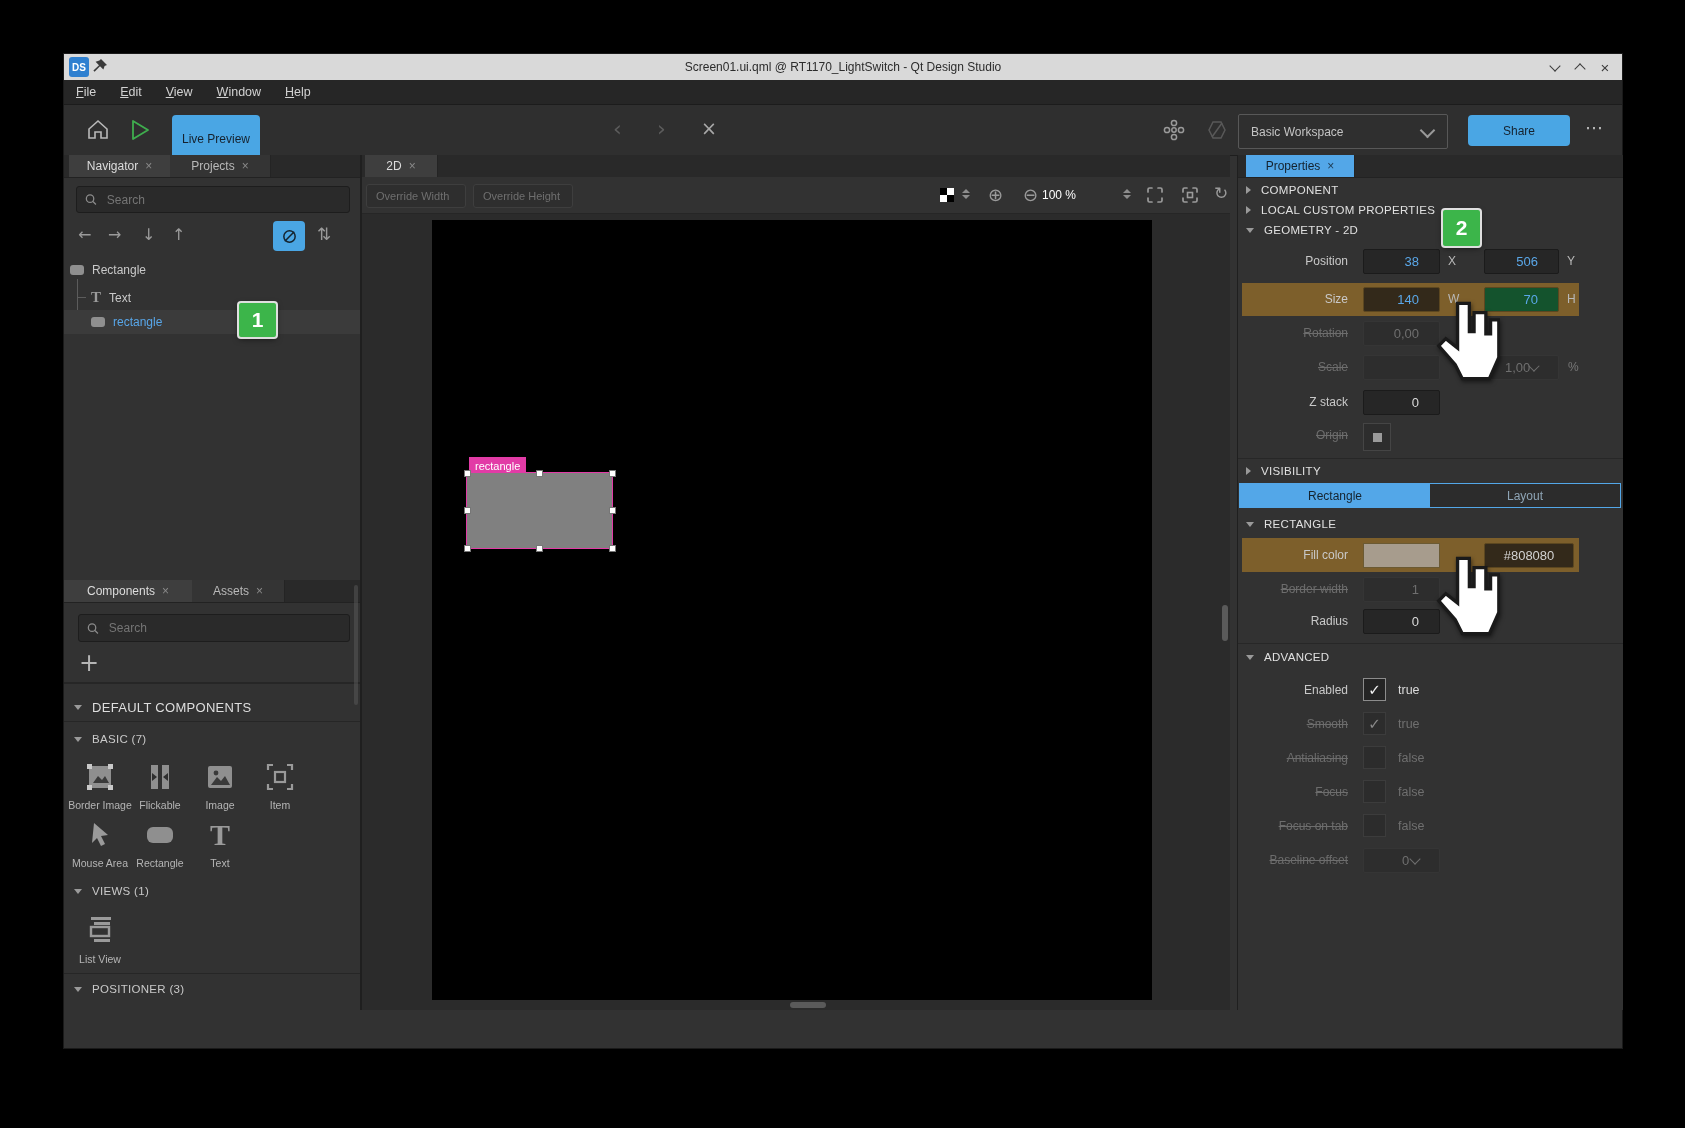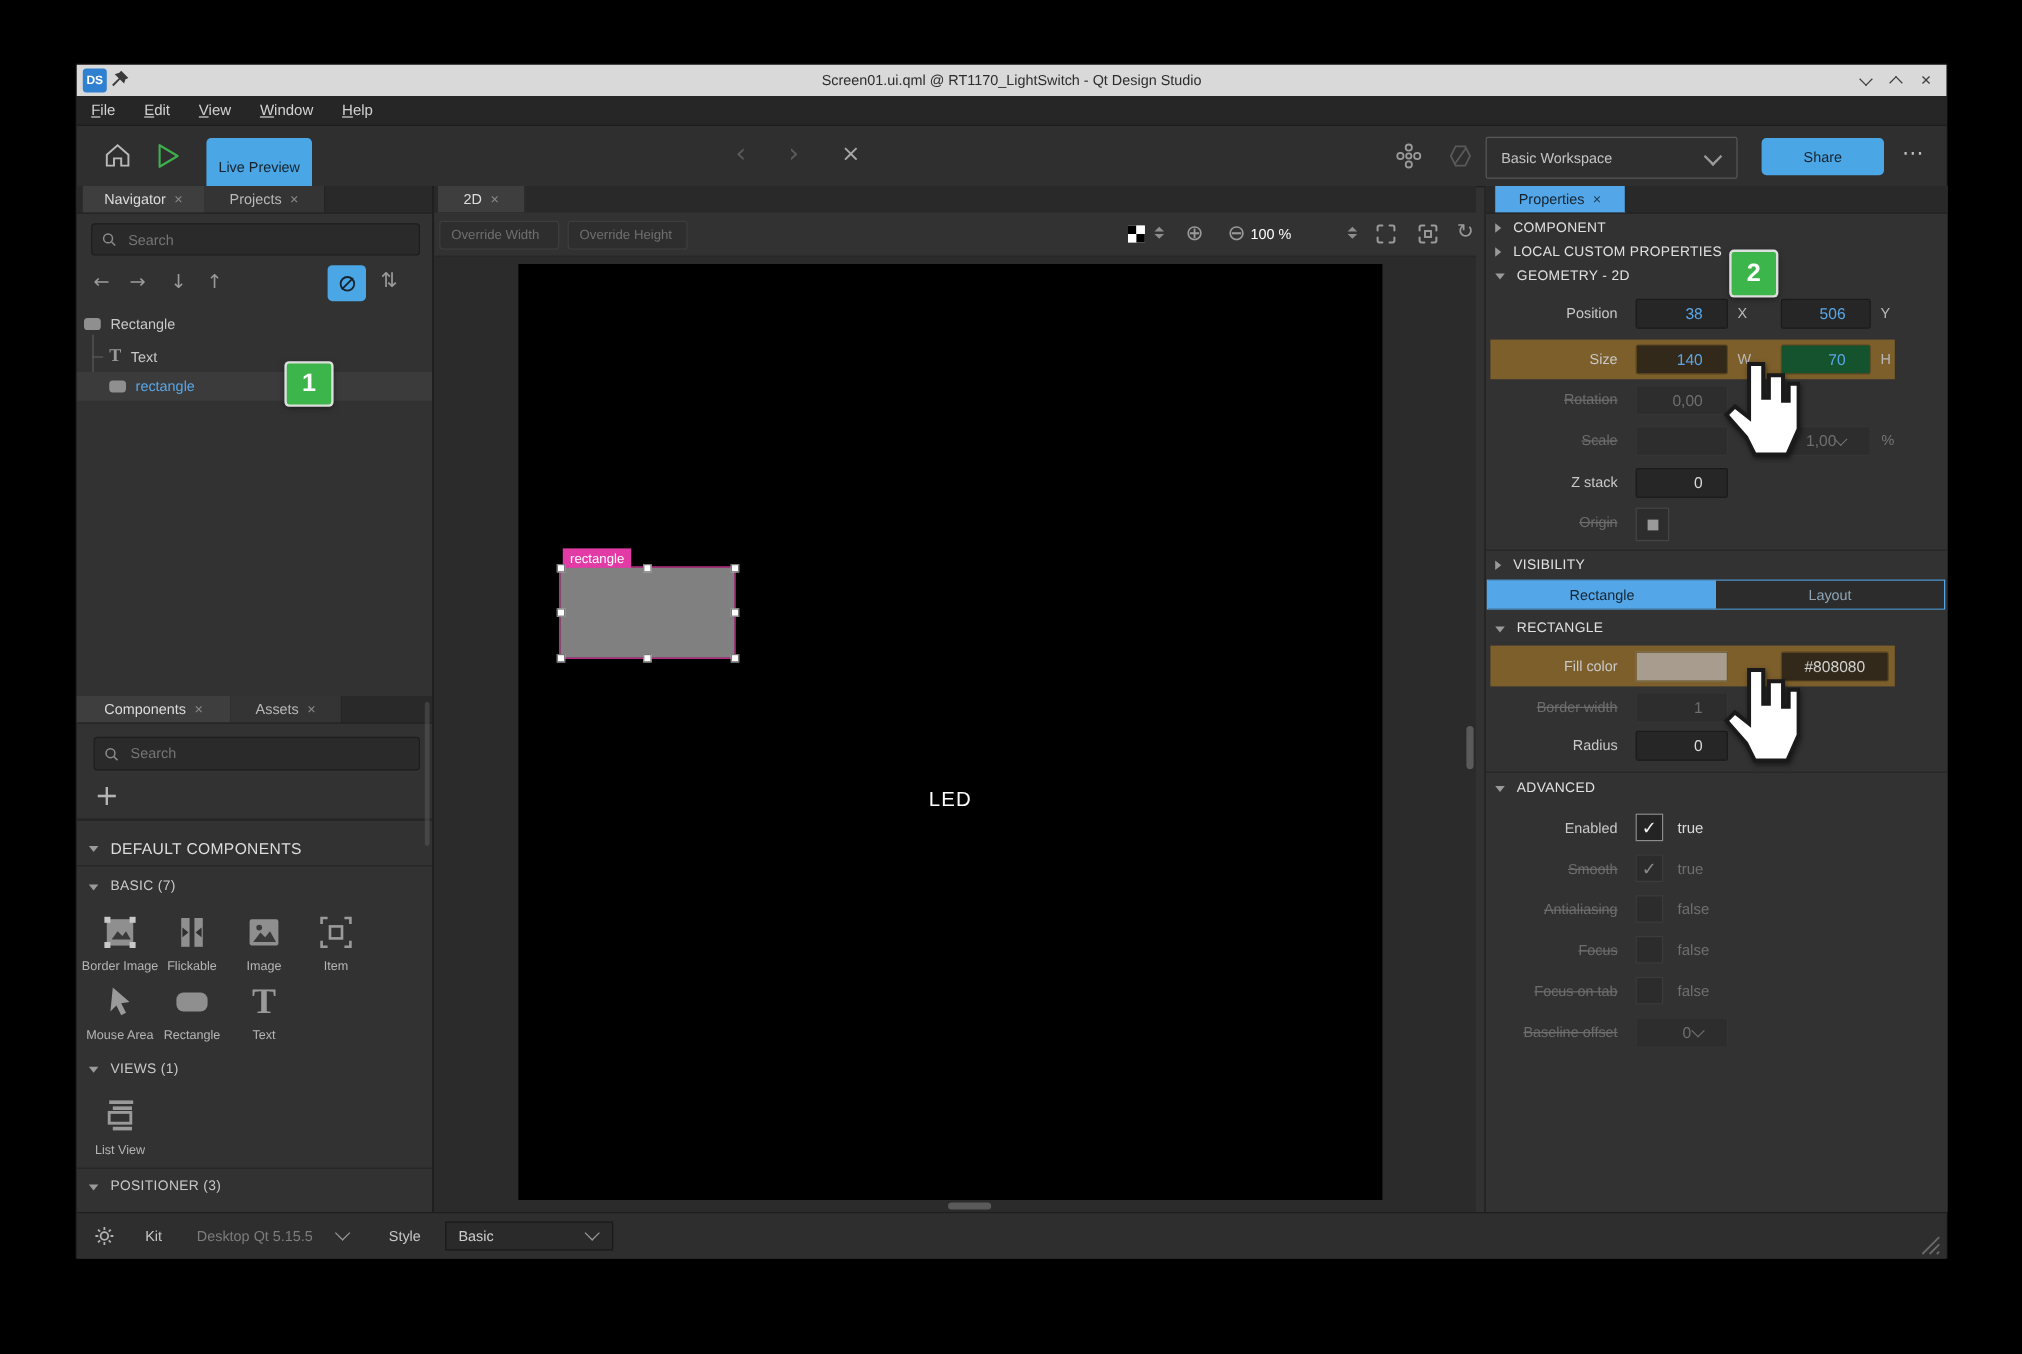--- a/index.html
+++ b/index.html
@@ -389,21 +389,20 @@
       <div class="sel-rect"></div>
 
       <div class="handle" style="left:32px;top:250px"></div>
       <div class="handle" style="left:104px;top:250px"></div>
       <div class="handle" style="left:177px;top:250px"></div>
       <div class="handle" style="left:32px;top:287px"></div>
       <div class="handle" style="left:177px;top:287px"></div>
       <div class="handle" style="left:32px;top:325px"></div>
       <div class="handle" style="left:104px;top:325px"></div>
       <div class="handle" style="left:177px;top:325px"></div>
-      <div class="abs" style="left:0;top:437px;width:720px;text-align:center;color:#fff;font-size:17px;letter-spacing:1px">LED</div>
     </div>
     <div class="scroll-thumb" style="left:428px;top:847px;width:36px;height:6px"></div>
     <div class="scroll-thumb" style="left:860px;top:450px;width:6px;height:36px"></div>
   </div>
 
   <div class="props">
     <div class="tabrow"></div>
     <div class="tab blue" style="left:8px;width:108px">
       <span>Properties</span>
           <span class="x">×</span>
@@ -537,36 +536,15 @@
     </div>
 
     <svg class="hand" style="left:196px;top:142px" width="66" height="88" viewBox="0 0 28 36">
       <path d="M10 2h5v12h2V6h5v9h2V9h3.5v16l-4 9H12l-3-6-7-8 3-3 5 4V2z" fill="#fff" stroke="#1a1a1a" stroke-width="1.4"></path>
     </svg>
     <svg class="hand" style="left:196px;top:397px" width="66" height="88" viewBox="0 0 28 36">
       <path d="M10 2h5v12h2V6h5v9h2V9h3.5v16l-4 9H12l-3-6-7-8 3-3 5 4V2z" fill="#fff" stroke="#1a1a1a" stroke-width="1.4"></path>
     </svg>
   </div>
 
-  <div class="statusbar">
-    <svg class="abs" style="left:13px;top:9px" width="20" height="20" viewBox="0 0 20 20">
-      <g fill="none" stroke="#b3b3b3" stroke-width="1.5">
-        <circle cx="10" cy="10" r="3.2"></circle>
-        <path d="M10 2.5v2.4M10 15.1v2.4M2.5 10h2.4M15.1 10h2.4M4.7 4.7l1.7 1.7M13.6 13.6l1.7 1.7M15.3 4.7l-1.7 1.7M6.4 13.6l-1.7 1.7"></path>
-      </g>
-    </svg>
-    <span class="sb-label" style="left:57px">Kit</span>
-    <span class="sb-label sb-dim" style="left:100px">Desktop Qt 5.15.5</span>
-    <span class="chev down gray abs" style="left:217px;top:15px;width:8px;height:8px"></span>
-    <span class="sb-label" style="left:260px">Style</span>
-    <div class="style-fld">
-      <span>Basic</span>
-      <span class="chev down gray" style="position:absolute;right:12px;top:7px;width:8px;height:8px"></span>
-    </div>
-    <svg class="abs" style="left:1532px;top:14px" width="22" height="22" viewBox="0 0 22 22">
-      <g stroke="#6a6a6a" stroke-width="1.5">
-            <path d="M20 6L6 20M20 12l-8 8M20 18l-2 2"></path>
-          </g>
-    </svg>
-  </div>
 
  </div>
 </div>
 
 </body></html>

